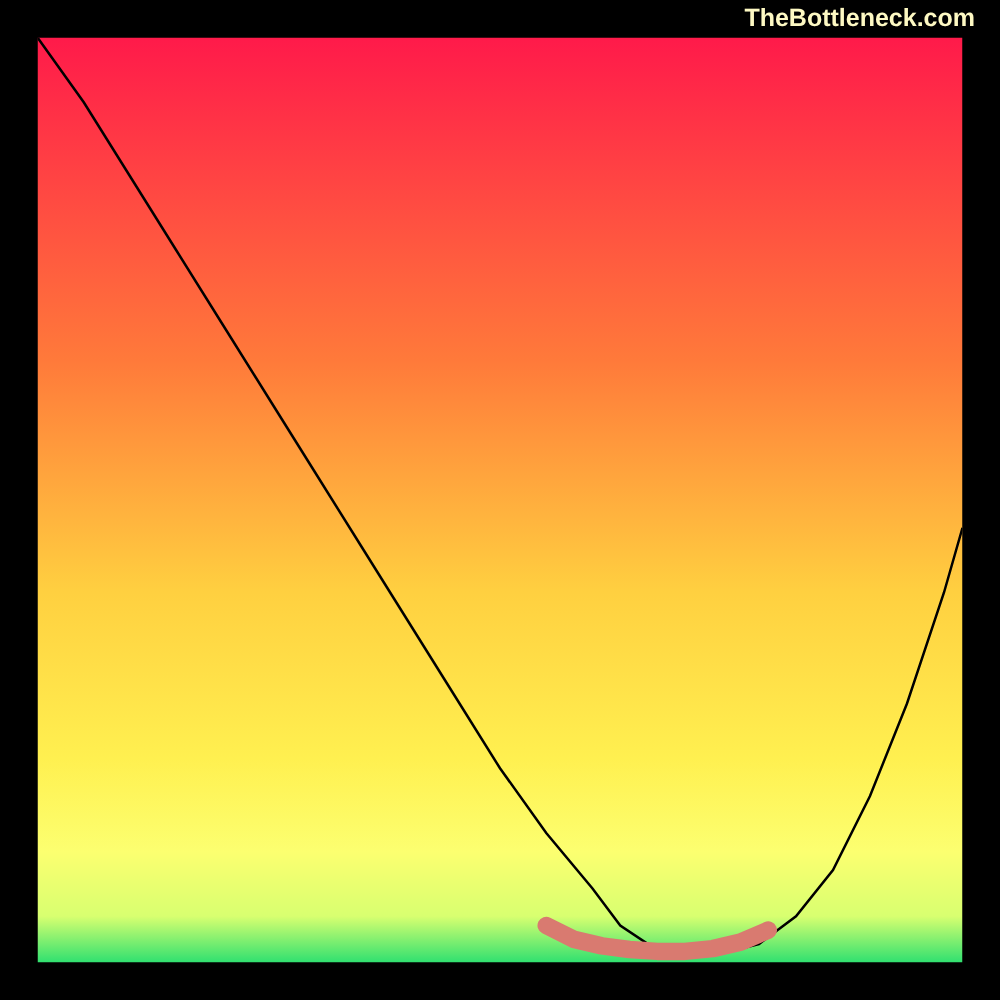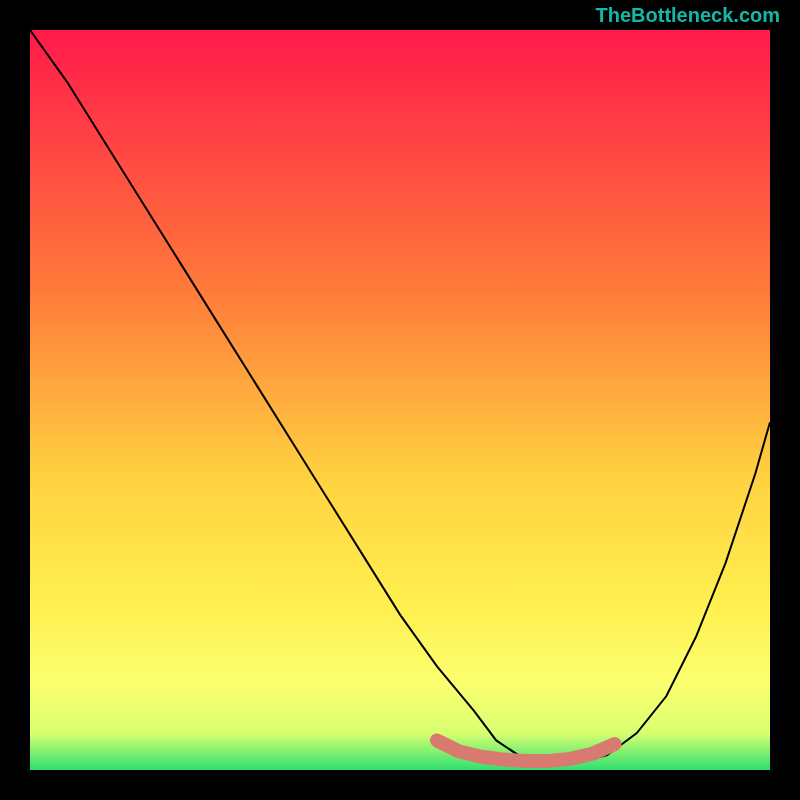--- a/index.html
+++ b/index.html
@@ -5,21 +5,21 @@
   * { margin: 0; padding: 0; box-sizing: border-box; }
   html, body { width: 800px; height: 800px; background: #000; overflow: hidden; }
   .container { position: relative; width: 800px; height: 800px; background: #000; }
   .attribution {
     position: absolute;
     top: 4px;
     right: 20px;
     font-family: Arial, sans-serif;
     font-size: 20px;
     font-weight: bold;
-    color: #14b8a6;
+    color: #fef9c3;
     z-index: 10;
   }
   .plot-area {
     position: absolute;
     left: 30px;
     top: 30px;
     width: 740px;
     height: 740px;
   }
   svg { display: block; }

